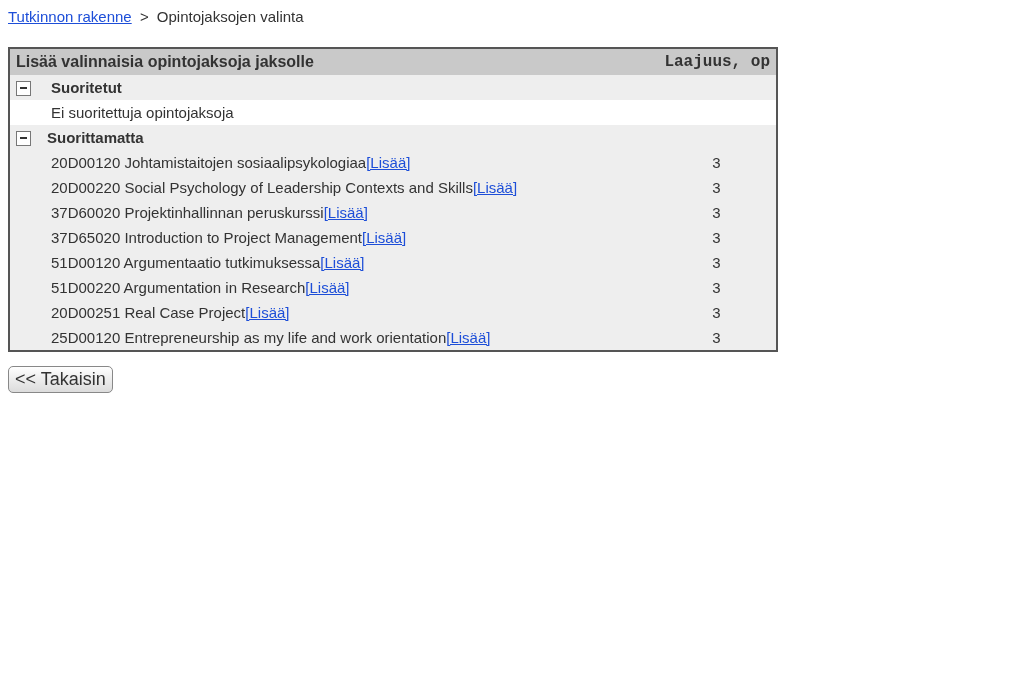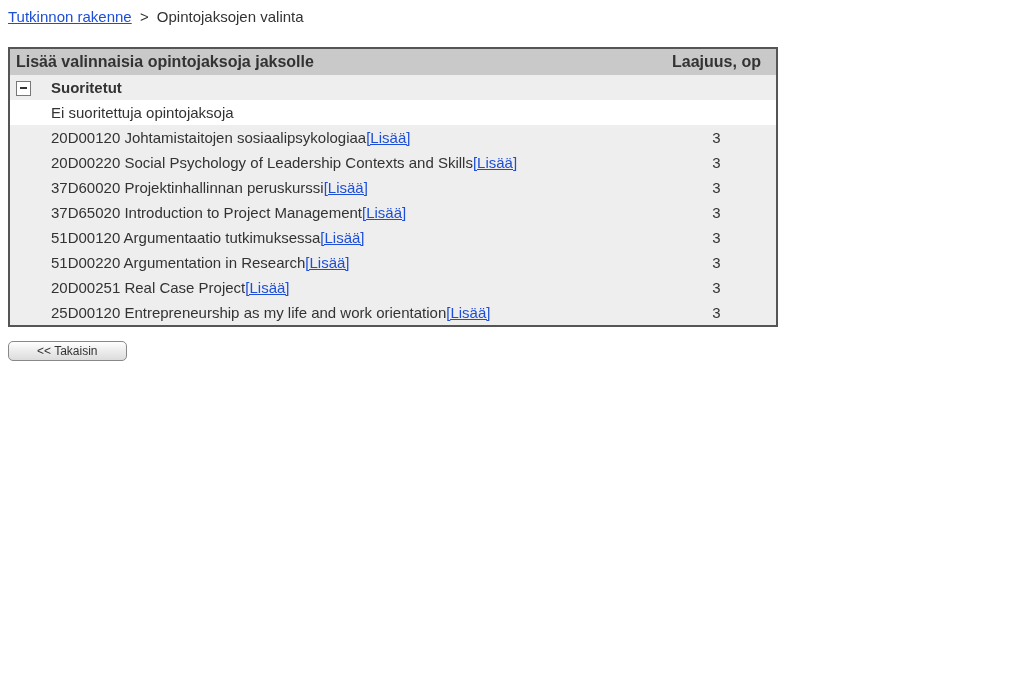--- a/index.html
+++ b/index.html
@@ -28,22 +28,23 @@
       border: 2px solid #555;
     }
     table.main th {
       background: #c9c9c9;
       text-align: left;
       font-weight: bold;
       padding: 4px 6px;
       font-size: 16px;
     }
     table.main th.credits {
-      text-align: center;
+      text-align: right;
       white-space: nowrap;
+      font-family: Liberation Mono, monospace;
     }
     table.main td {
       padding: 4px 6px;
       background: #eeeeee;
       vertical-align: middle;
       font-size: 15px;
     }
     tr.blank td {
       background: #ffffff;
     }
@@ -81,23 +82,23 @@
       position: absolute;
       left: 3px;
       right: 3px;
       top: 50%;
       height: 2px;
       background: #333;
       transform: translateY(-50%);
     }
     .back-btn {
       margin: 14px 0 0 0;
-      padding: 2px 28px;
+      padding: 2px 6px;
       font-family: inherit;
-      font-size: 12px;
+      font-size: 18px;
       border: 1px solid #888;
       border-radius: 5px;
       background: linear-gradient(#ffffff, #eeeeee 45%, #dcdcdc);
       cursor: pointer;
       color: #333;
     }
   </style>
 </head>
 <body>
 
@@ -125,20 +126,27 @@
       <td>Suoritetut</td>
       <td class="credits-cell"></td>
     </tr>
 
     <tr class="blank">
       <td class="first-cell"></td>
       <td>Ei suoritettuja opintojaksoja</td>
       <td class="credits-cell"></td>
     </tr>
 
+    <tr class="section-row">
+      <td class="first-cell">
+        <span class="icon-collapse"></span>
+      </td>
+      <td style="padding-left:2px;">Suorittamatta</td>
+      <td class="credits-cell"></td>
+    </tr>
 
   <tr>
         <td class="first-cell"></td>
         <td class="course-indent"><span>20D00120 Johtamistaitojen sosiaalipsykologiaa</span><a href="#" class="link">[Lisää]</a></td>
         <td class="credits-cell">3</td>
       </tr>
       <tr class="">
         <td class="first-cell"></td>
         <td class="course-indent"><span>20D00220 Social Psychology of Leadership Contexts and Skills</span><a href="#" class="link">[Lisää]</a></td>
         <td class="credits-cell">3</td>

